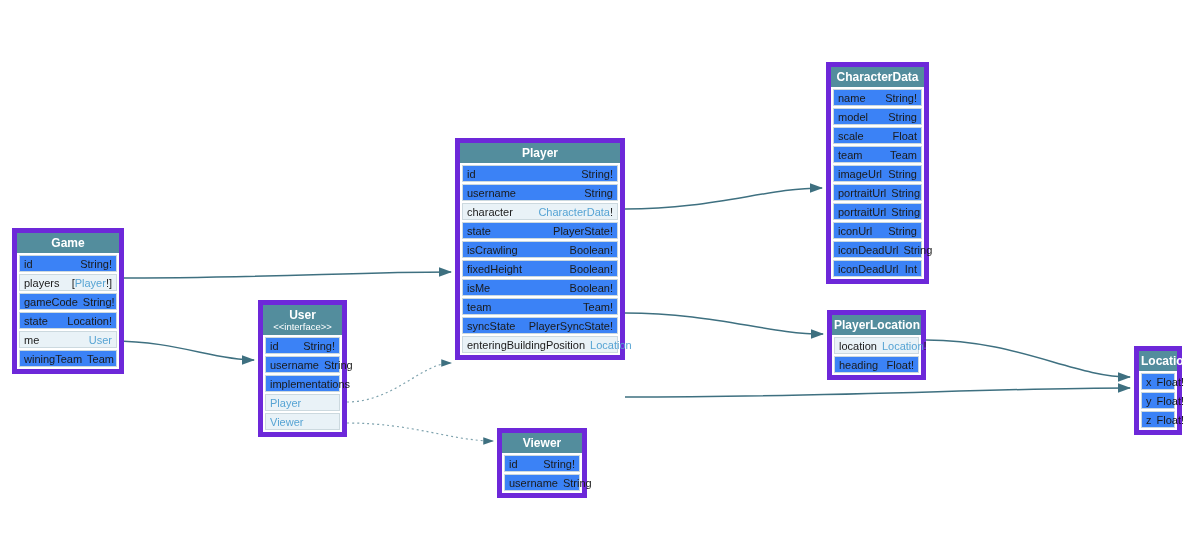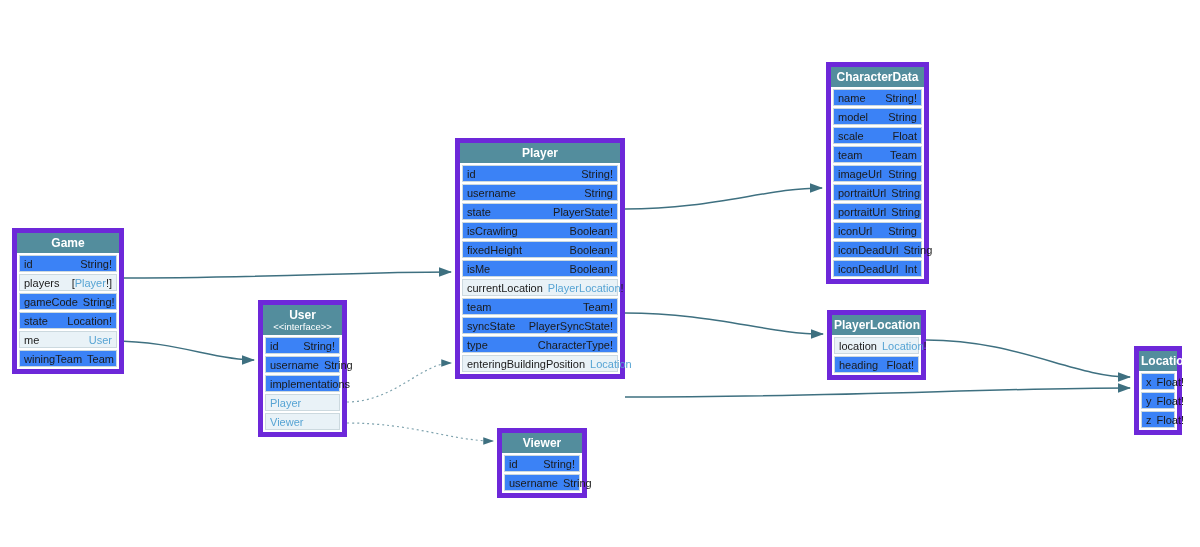--- a/index.html
+++ b/index.html
@@ -112,52 +112,48 @@
       </div>
       <div class="node-rows">
         <div class="row">
       <span class="fname">id</span>
       <span class="ftype"><span class="fpre">String!</span><span class="flink"></span><span class="fpost"></span></span>
     </div>
         <div class="row">
       <span class="fname">username</span>
       <span class="ftype"><span class="fpre">String</span><span class="flink"></span><span class="fpost"></span></span>
     </div>
+        <div class="row linked">
+      <span class="fname">character</span>
+      <span class="ftype"><span class="fpre"></span><span class="flink">CharacterData</span><span class="fpost">!</span></span>
+    </div>
         <div class="row">
       <span class="fname">state</span>
       <span class="ftype"><span class="fpre">PlayerState!</span><span class="flink"></span><span class="fpost"></span></span>
     </div>
         <div class="row">
       <span class="fname">isCrawling</span>
       <span class="ftype"><span class="fpre">Boolean!</span><span class="flink"></span><span class="fpost"></span></span>
     </div>
         <div class="row">
       <span class="fname">fixedHeight</span>
       <span class="ftype"><span class="fpre">Boolean!</span><span class="flink"></span><span class="fpost"></span></span>
     </div>
         <div class="row">
       <span class="fname">isMe</span>
       <span class="ftype"><span class="fpre">Boolean!</span><span class="flink"></span><span class="fpost"></span></span>
     </div>
-        <div class="row linked">
-      <span class="fname">currentLocation</span>
-      <span class="ftype"><span class="fpre"></span><span class="flink">PlayerLocation</span><span class="fpost">!</span></span>
-    </div>
         <div class="row">
       <span class="fname">team</span>
       <span class="ftype"><span class="fpre">Team!</span><span class="flink"></span><span class="fpost"></span></span>
     </div>
         <div class="row">
       <span class="fname">syncState</span>
       <span class="ftype"><span class="fpre">PlayerSyncState!</span><span class="flink"></span><span class="fpost"></span></span>
     </div>
-        <div class="row">
-      <span class="fname">type</span>
-      <span class="ftype"><span class="fpre">CharacterType!</span><span class="flink"></span><span class="fpost"></span></span>
-    </div>
         <div class="row linked">
       <span class="fname">enteringBuildingPosition</span>
       <span class="ftype"><span class="fpre"></span><span class="flink">Location</span><span class="fpost"></span></span>
     </div>
       </div>
     </div>
     <div class="node" style="left: 497px; top: 428px; width: 90px;">
       <div class="node-header">
         <div class="node-title">Viewer</div>
 

